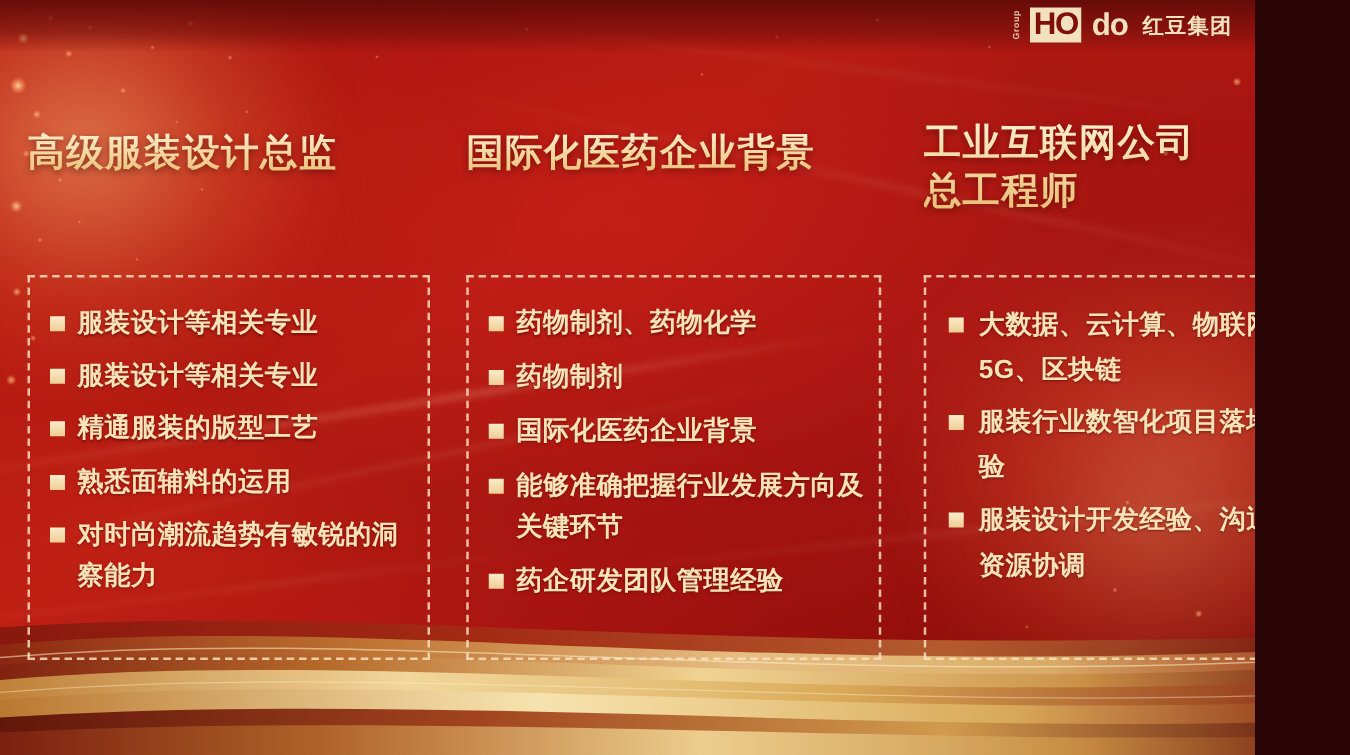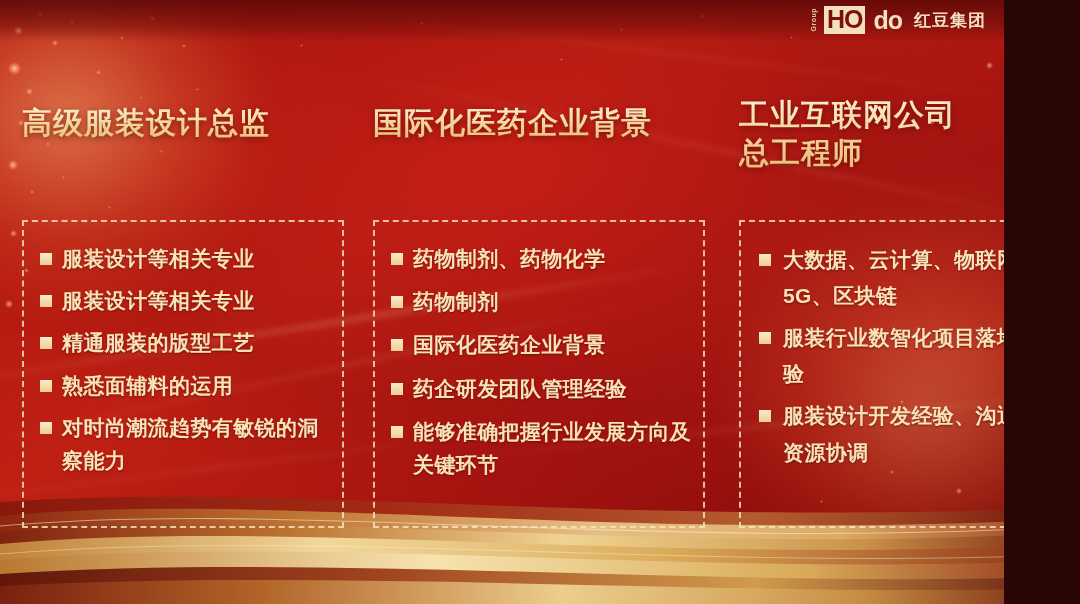--- a/index.html
+++ b/index.html
@@ -340,22 +340,22 @@
       </div>
     </div>
 
     <div class="col col-2">
       <div class="col-title">国际化医药企业背景</div>
       <div class="box">
         <ul class="bullets">
           <li class="bullet">药物制剂、药物化学</li>
           <li class="bullet">药物制剂</li>
           <li class="bullet">国际化医药企业背景</li>
+          <li class="bullet"> 能够准确把握行业发展方向及关键环节</li>
           <li class="bullet">药企研发团队管理经验</li>
-          <li class="bullet"> 能够准确把握行业发展方向及关键环节</li>
         </ul>
       </div>
     </div>
 
     <div class="col col-3">
       <div class="col-title">工业互联网公司
 总工程师</div>
       <div class="box">
         <ul class="bullets">
           <li class="bullet">大数据、云计算、物联网、5G、区块链</li>

